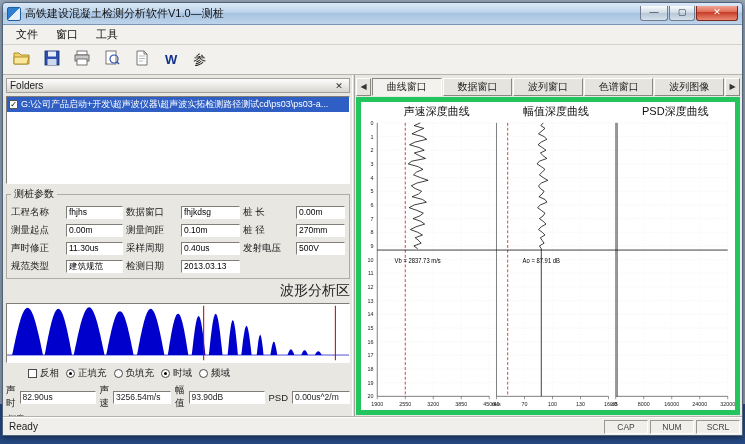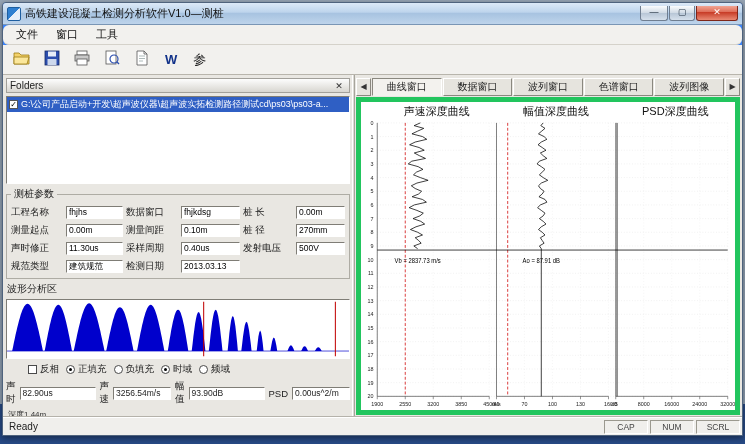--- a/index.html
+++ b/index.html
@@ -23,21 +23,21 @@
   .win-btn { height:15px; margin-left:1px; border:1px solid #6f7e90; border-top:none;
     border-radius:0 0 3px 3px; font-size:9px; line-height:13px; text-align:center; color:#fff;
     background:linear-gradient(#fbfcfd,#ced9e4 50%,#b7c6d6 51%,#d6e1ec);
     color:#203040; cursor:default; }
   .win-btn.min { width:28px; } .win-btn.max { width:26px; }
   .win-btn.close { width:42px; color:#fff;
     background:linear-gradient(#f1a492,#dd6a55 45%,#c83d28 46%,#e98a74); border-color:#7e2619; }
 
   
   .menubar { height:20px; flex:0 0 20px; background:#f2f1ee; border-bottom:1px solid #d5d2ca;
-    display:flex; align-items:center; padding-left:4px;border-radius:6px; }
+    display:flex; align-items:center; padding-left:4px; }
   .menu-item { font-size:11px; padding:2px 9px; color:#111; }
   .toolbar { height:30px; flex:0 0 30px; background:#f2f1ee; border-bottom:1px solid #b8b5ac;
     display:flex; align-items:center; padding-left:6px; gap:4px; }
   .tool-btn { width:26px; height:24px; display:flex; align-items:center; justify-content:center;
     border:1px solid transparent; border-radius:2px; }
   .tool-btn.text { font-size:13px; font-weight:bold; color:#13338a; width:auto; padding:0 5px; }
 
   
   .main { flex:1 1 auto; display:flex; min-height:0; background:#e9e7e2; }
   .left { flex:0 0 318px; display:flex; flex-direction:column; padding:3px 2px 2px 3px; gap:3px; min-height:0; }
@@ -58,21 +58,21 @@
 
   
   fieldset.params { border:1px solid #aeaca4; padding:2px 4px 3px; background:#e9e7e2; }
   fieldset.params legend { font-size:10px; padding:0 3px; color:#222; }
   .pgrid { display:grid; grid-template-columns:52px 57px 52px 59px 50px 1fr;
     grid-auto-rows:18px; align-items:center; column-gap:3px; }
   .plabel { font-size:9.5px; color:#222; white-space:nowrap; }
   .pvalue { height:13px; background:#fff; border:1px solid; border-color:#7f7d76 #fff #fff #7f7d76;
     font-size:8.5px; line-height:11px; padding:0 2px; white-space:nowrap; overflow:hidden; }
 
-  .wave-label { font-size:10px; color:#222; padding-left:1px; }
+  .wave-label { font-size:14px; color:#222; padding-left:1px;text-align:right; }
   .wave-box { flex:1 1 auto; min-height:60px; background:#fff; position:relative;
     border:1px solid; border-color:#7f7d76 #fff #fff #7f7d76; }
   .wave-box svg { position:absolute; inset:0; width:100%; height:100%; }
 
   .controls-row { flex:0 0 15px; display:flex; align-items:center; gap:7px; font-size:9.5px;
     color:#222; padding-left:22px; }
   .controls-row label { display:flex; align-items:center; gap:3px; }
   .checkbox { width:9px; height:9px; background:#fff; border:1px solid #4a4a4a; display:inline-block; }
   .radio { width:9px; height:9px; background:#fff; border:1px solid #4a4a4a; border-radius:50%;
     display:inline-block; position:relative; }

